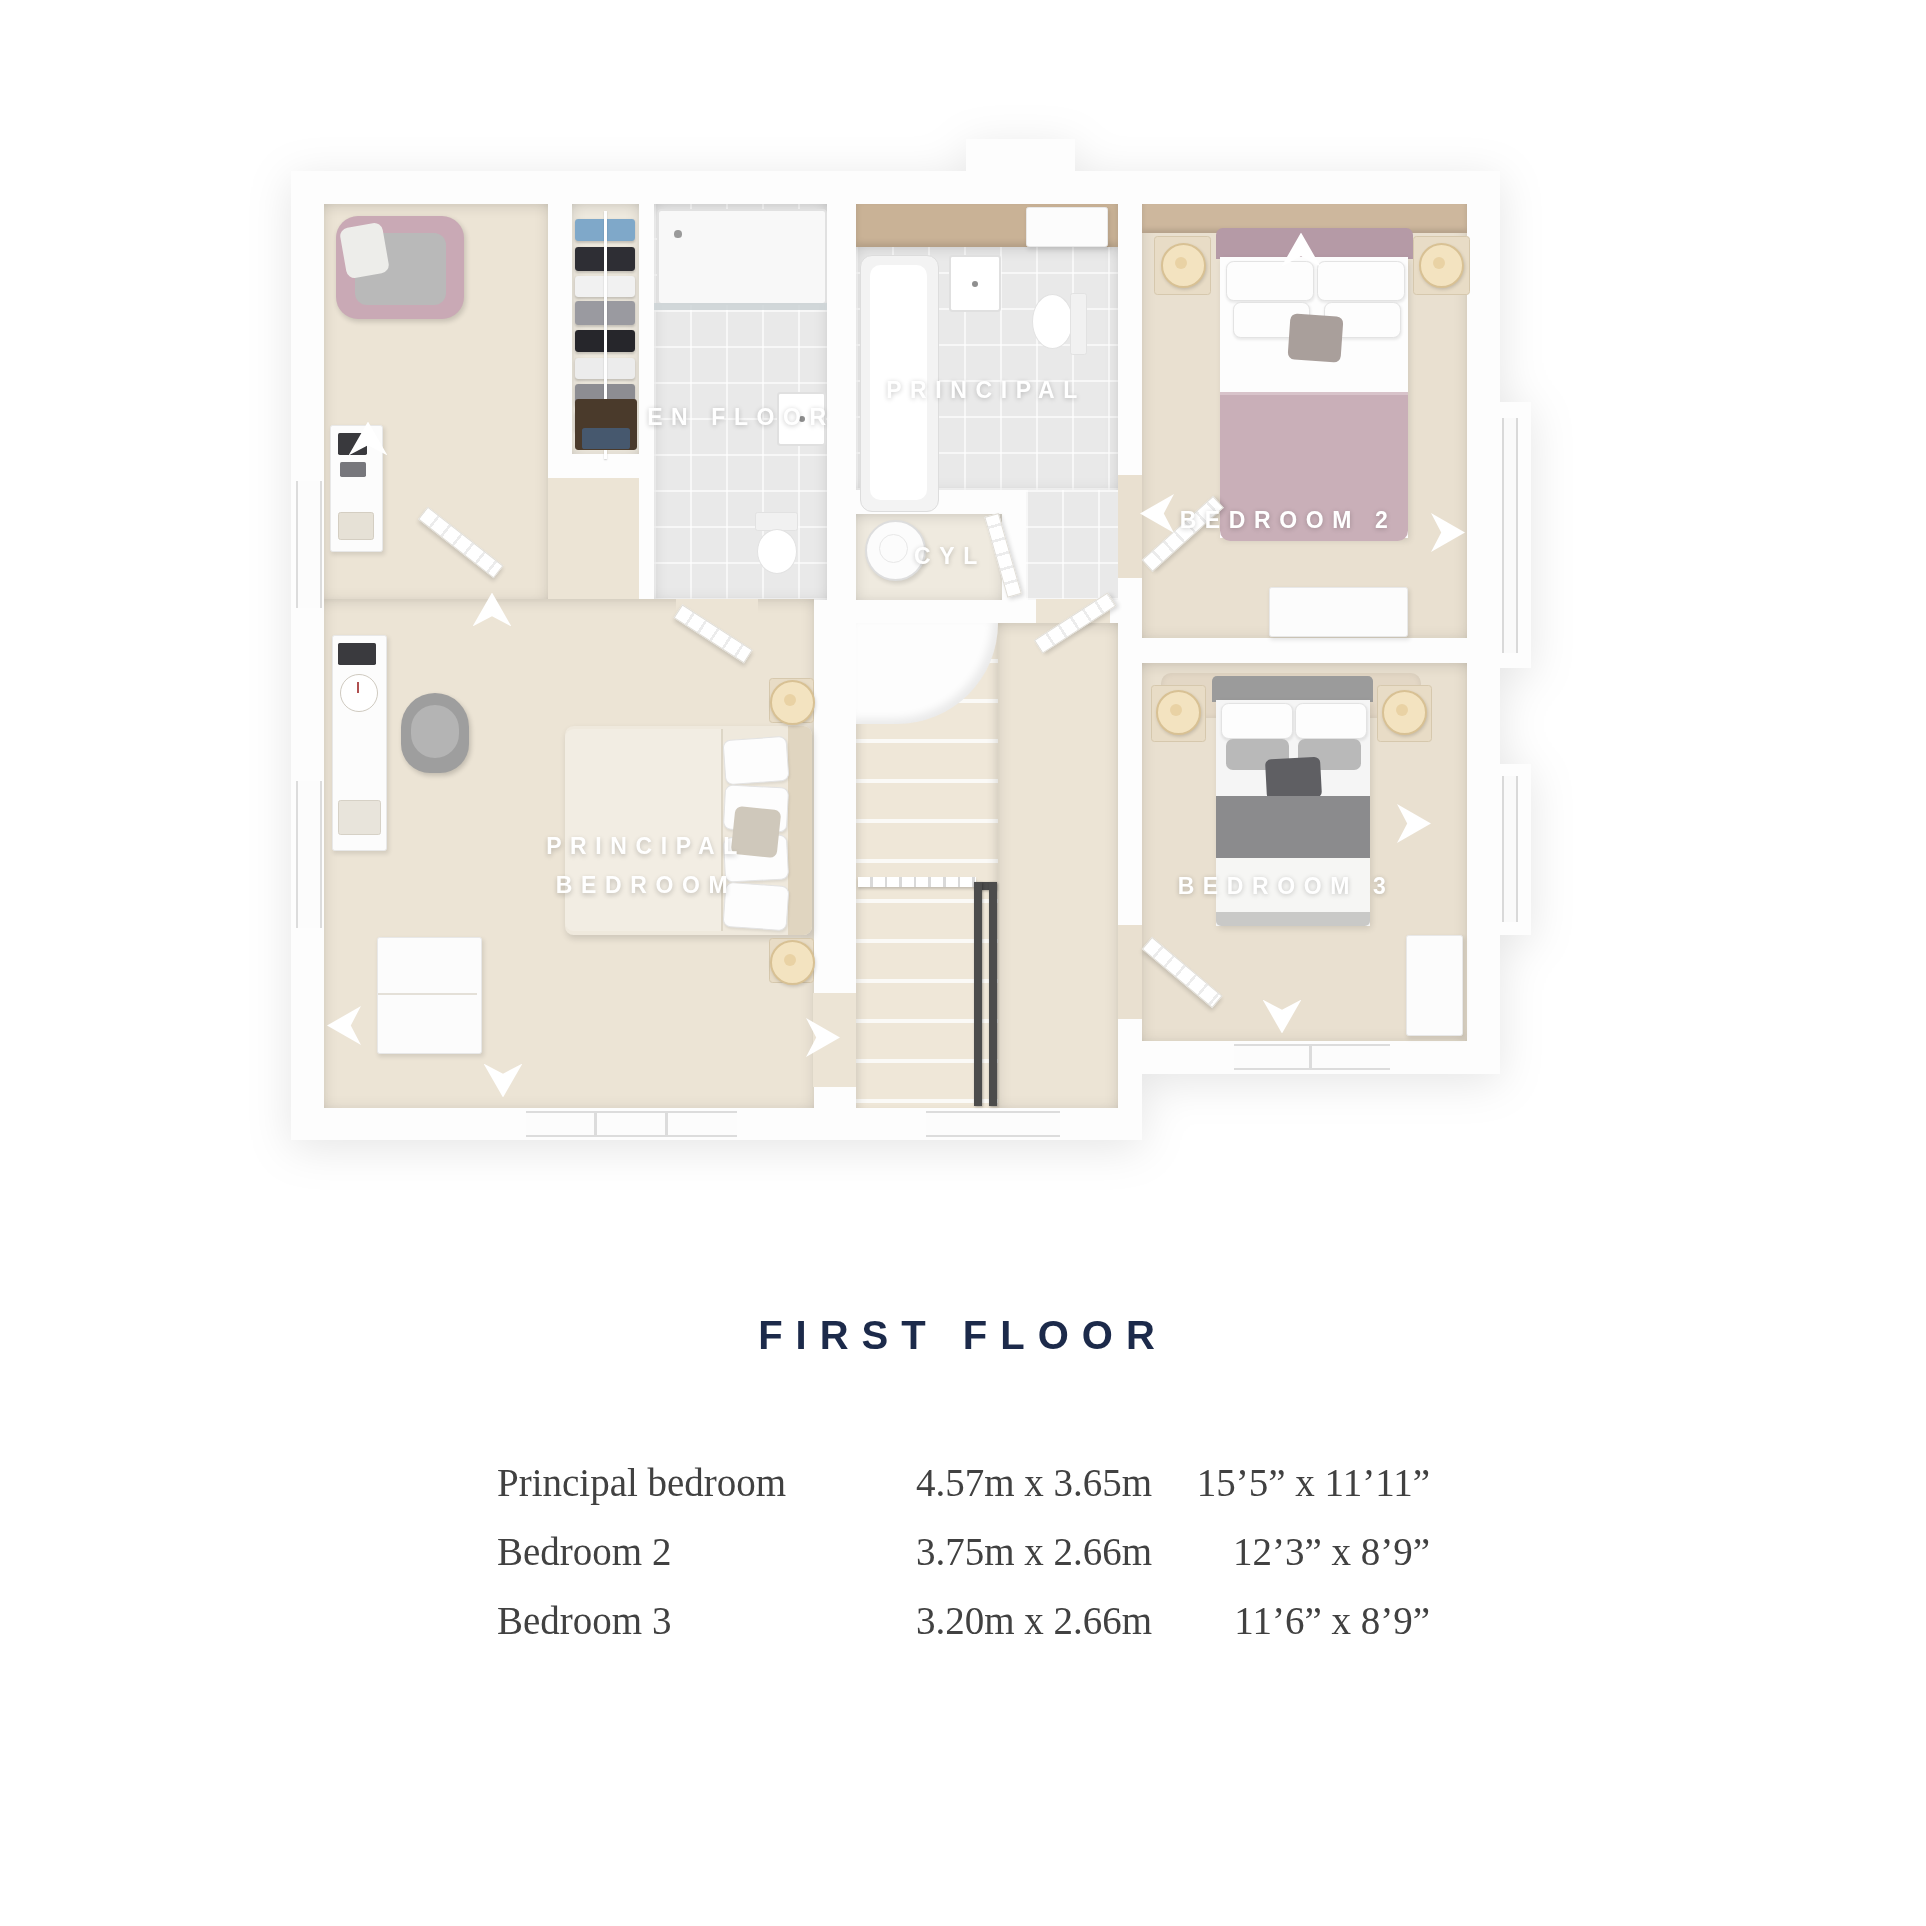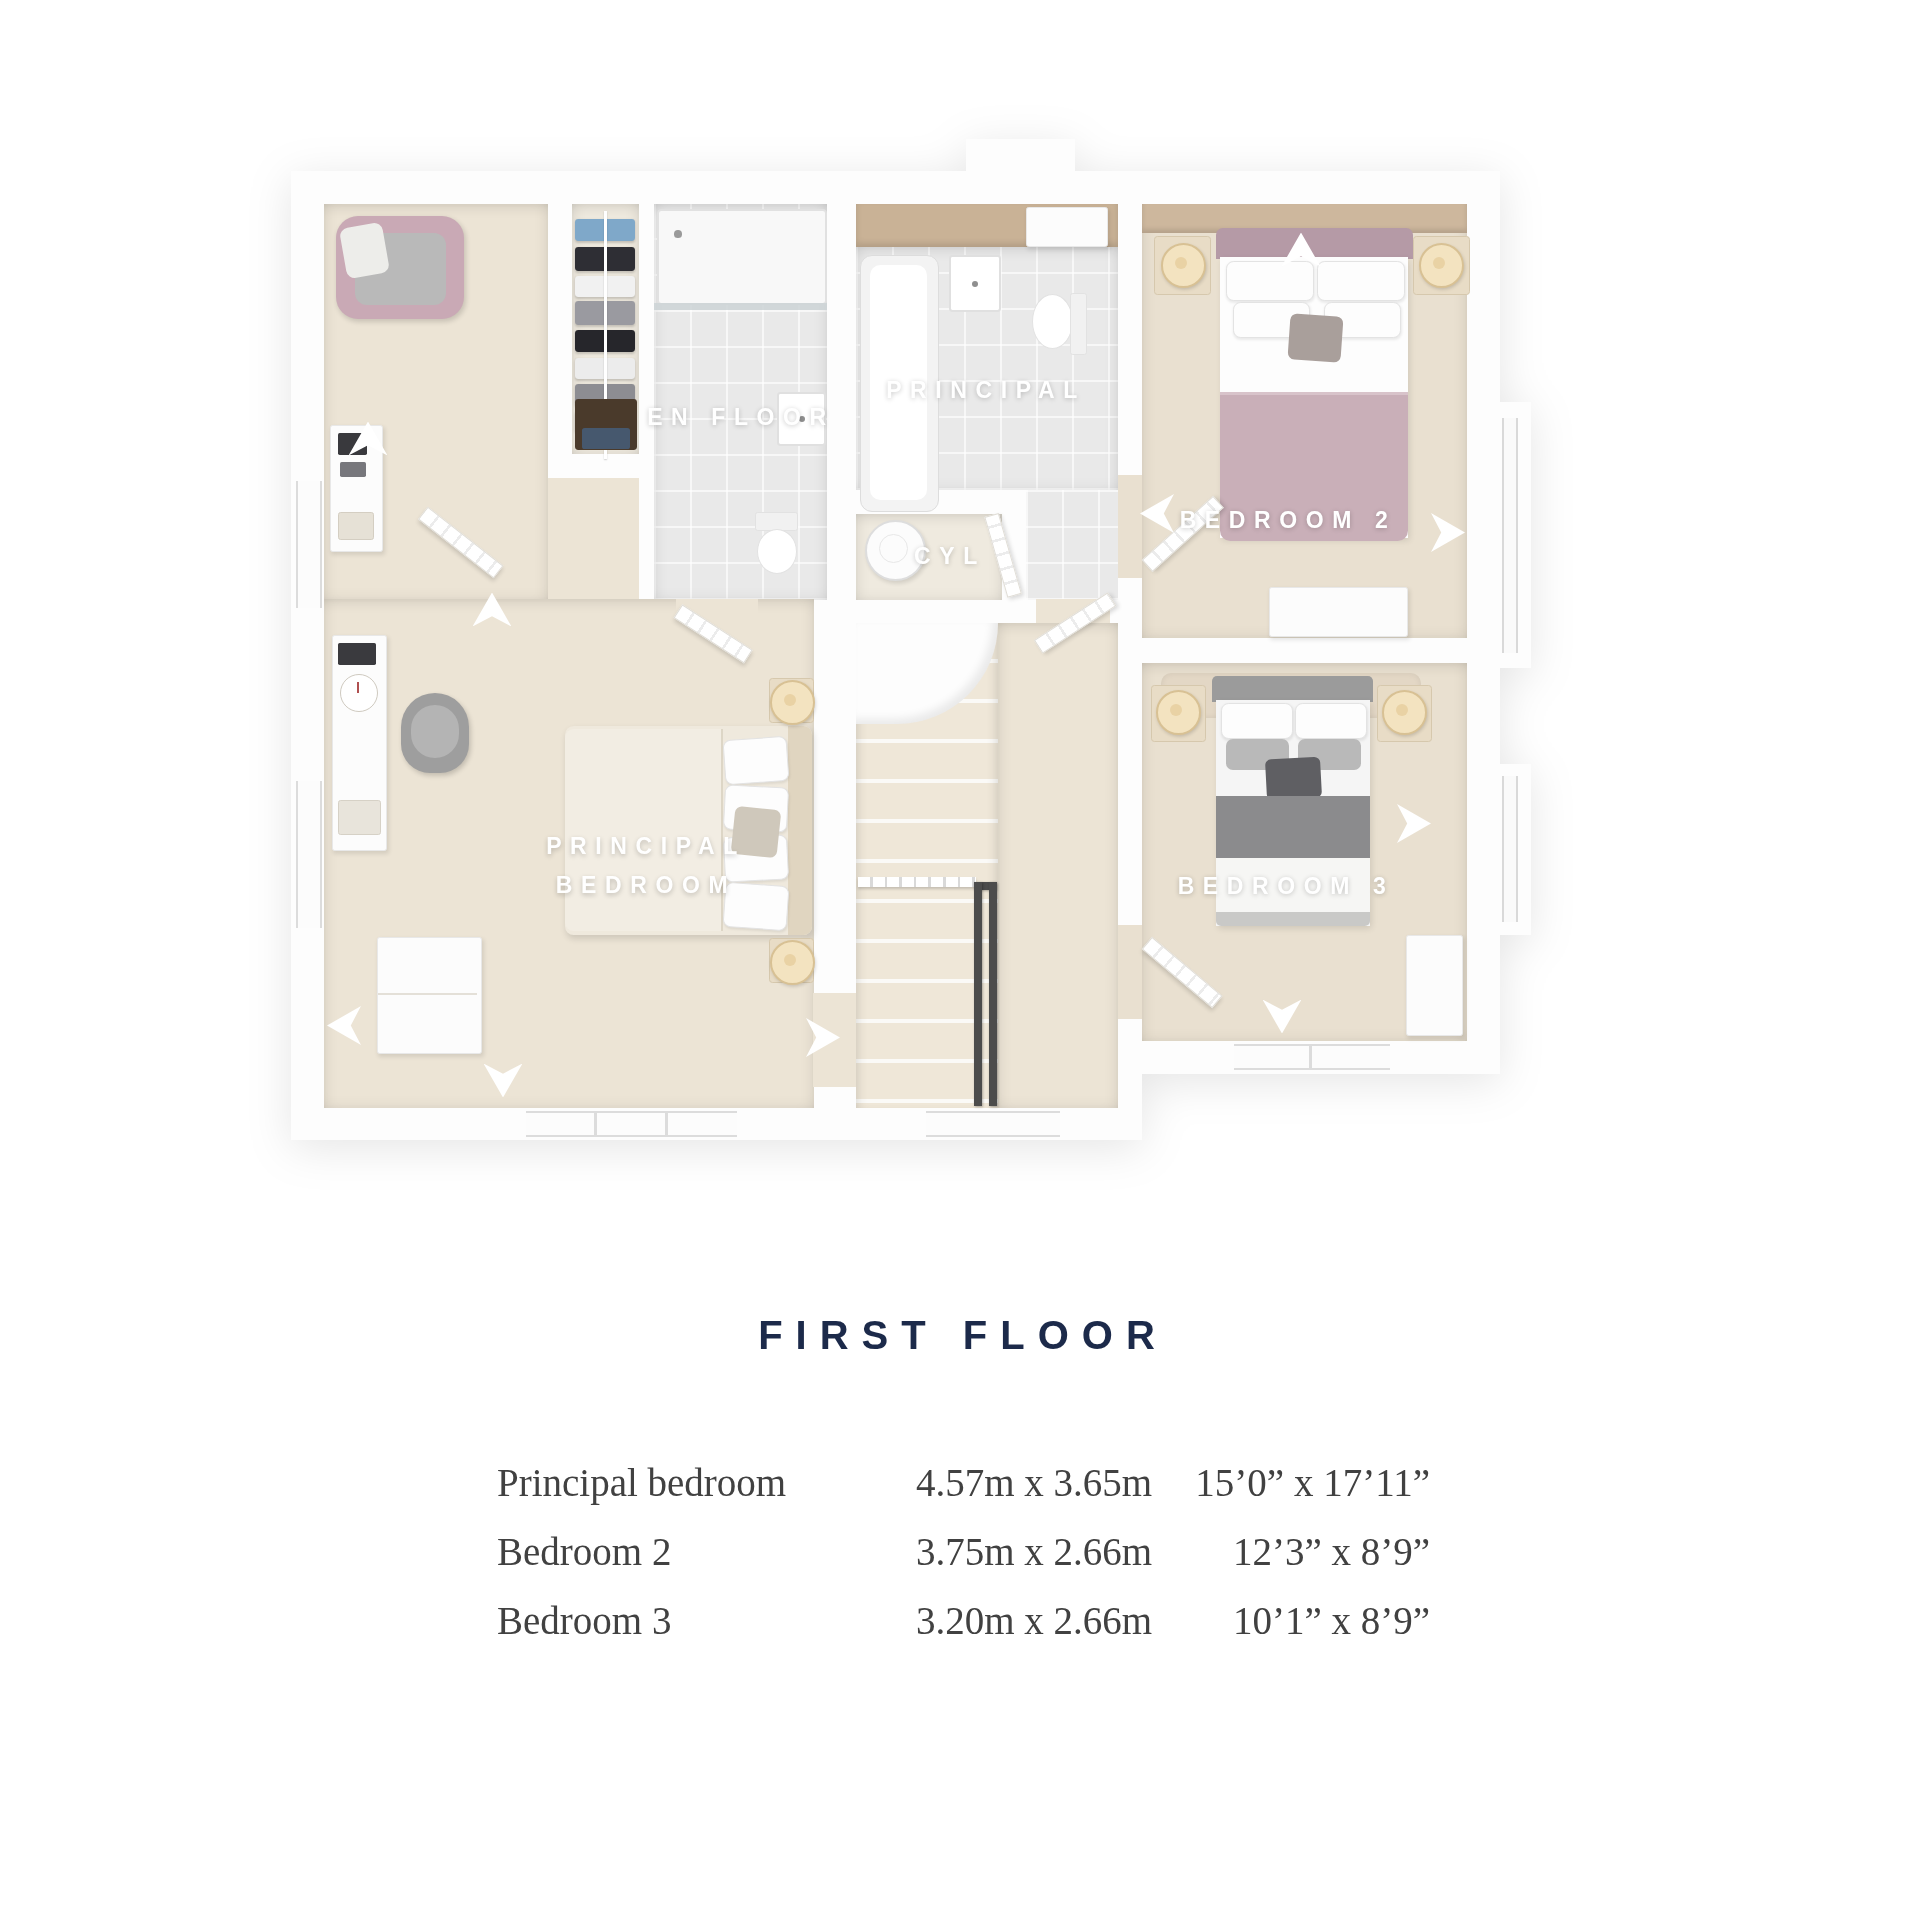--- a/index.html
+++ b/index.html
@@ -261,26 +261,26 @@
 <div class="room-label" style="left:1288px;top:520px;">BEDROOM 2</div>
 <div class="room-label" style="left:1286px;top:886px;">BEDROOM 3</div>
 <div class="room-label multiline" style="left:646px;top:866px;">PRINCIPAL BEDROOM</div>
 
 <div class="title">FIRST FLOOR</div>
 
 <div class="dims">
   <div class="row">
     <span class="c1">Principal bedroom</span>
     <span class="c2">4.57m x 3.65m</span>
-    <span class="c3">15’0” x 17’11”</span>
+    <span class="c3">15’5” x 11’11”</span>
   </div>
   <div class="row">
     <span class="c1">Bedroom 2</span>
     <span class="c2">3.75m x 2.66m</span>
     <span class="c3">12’3” x 8’9”</span>
   </div>
   <div class="row">
     <span class="c1">Bedroom 3</span>
     <span class="c2">3.20m x 2.66m</span>
-    <span class="c3">10’1” x 8’9”</span>
+    <span class="c3">11’6” x 8’9”</span>
   </div>
 </div>
 
 
 </body></html>

